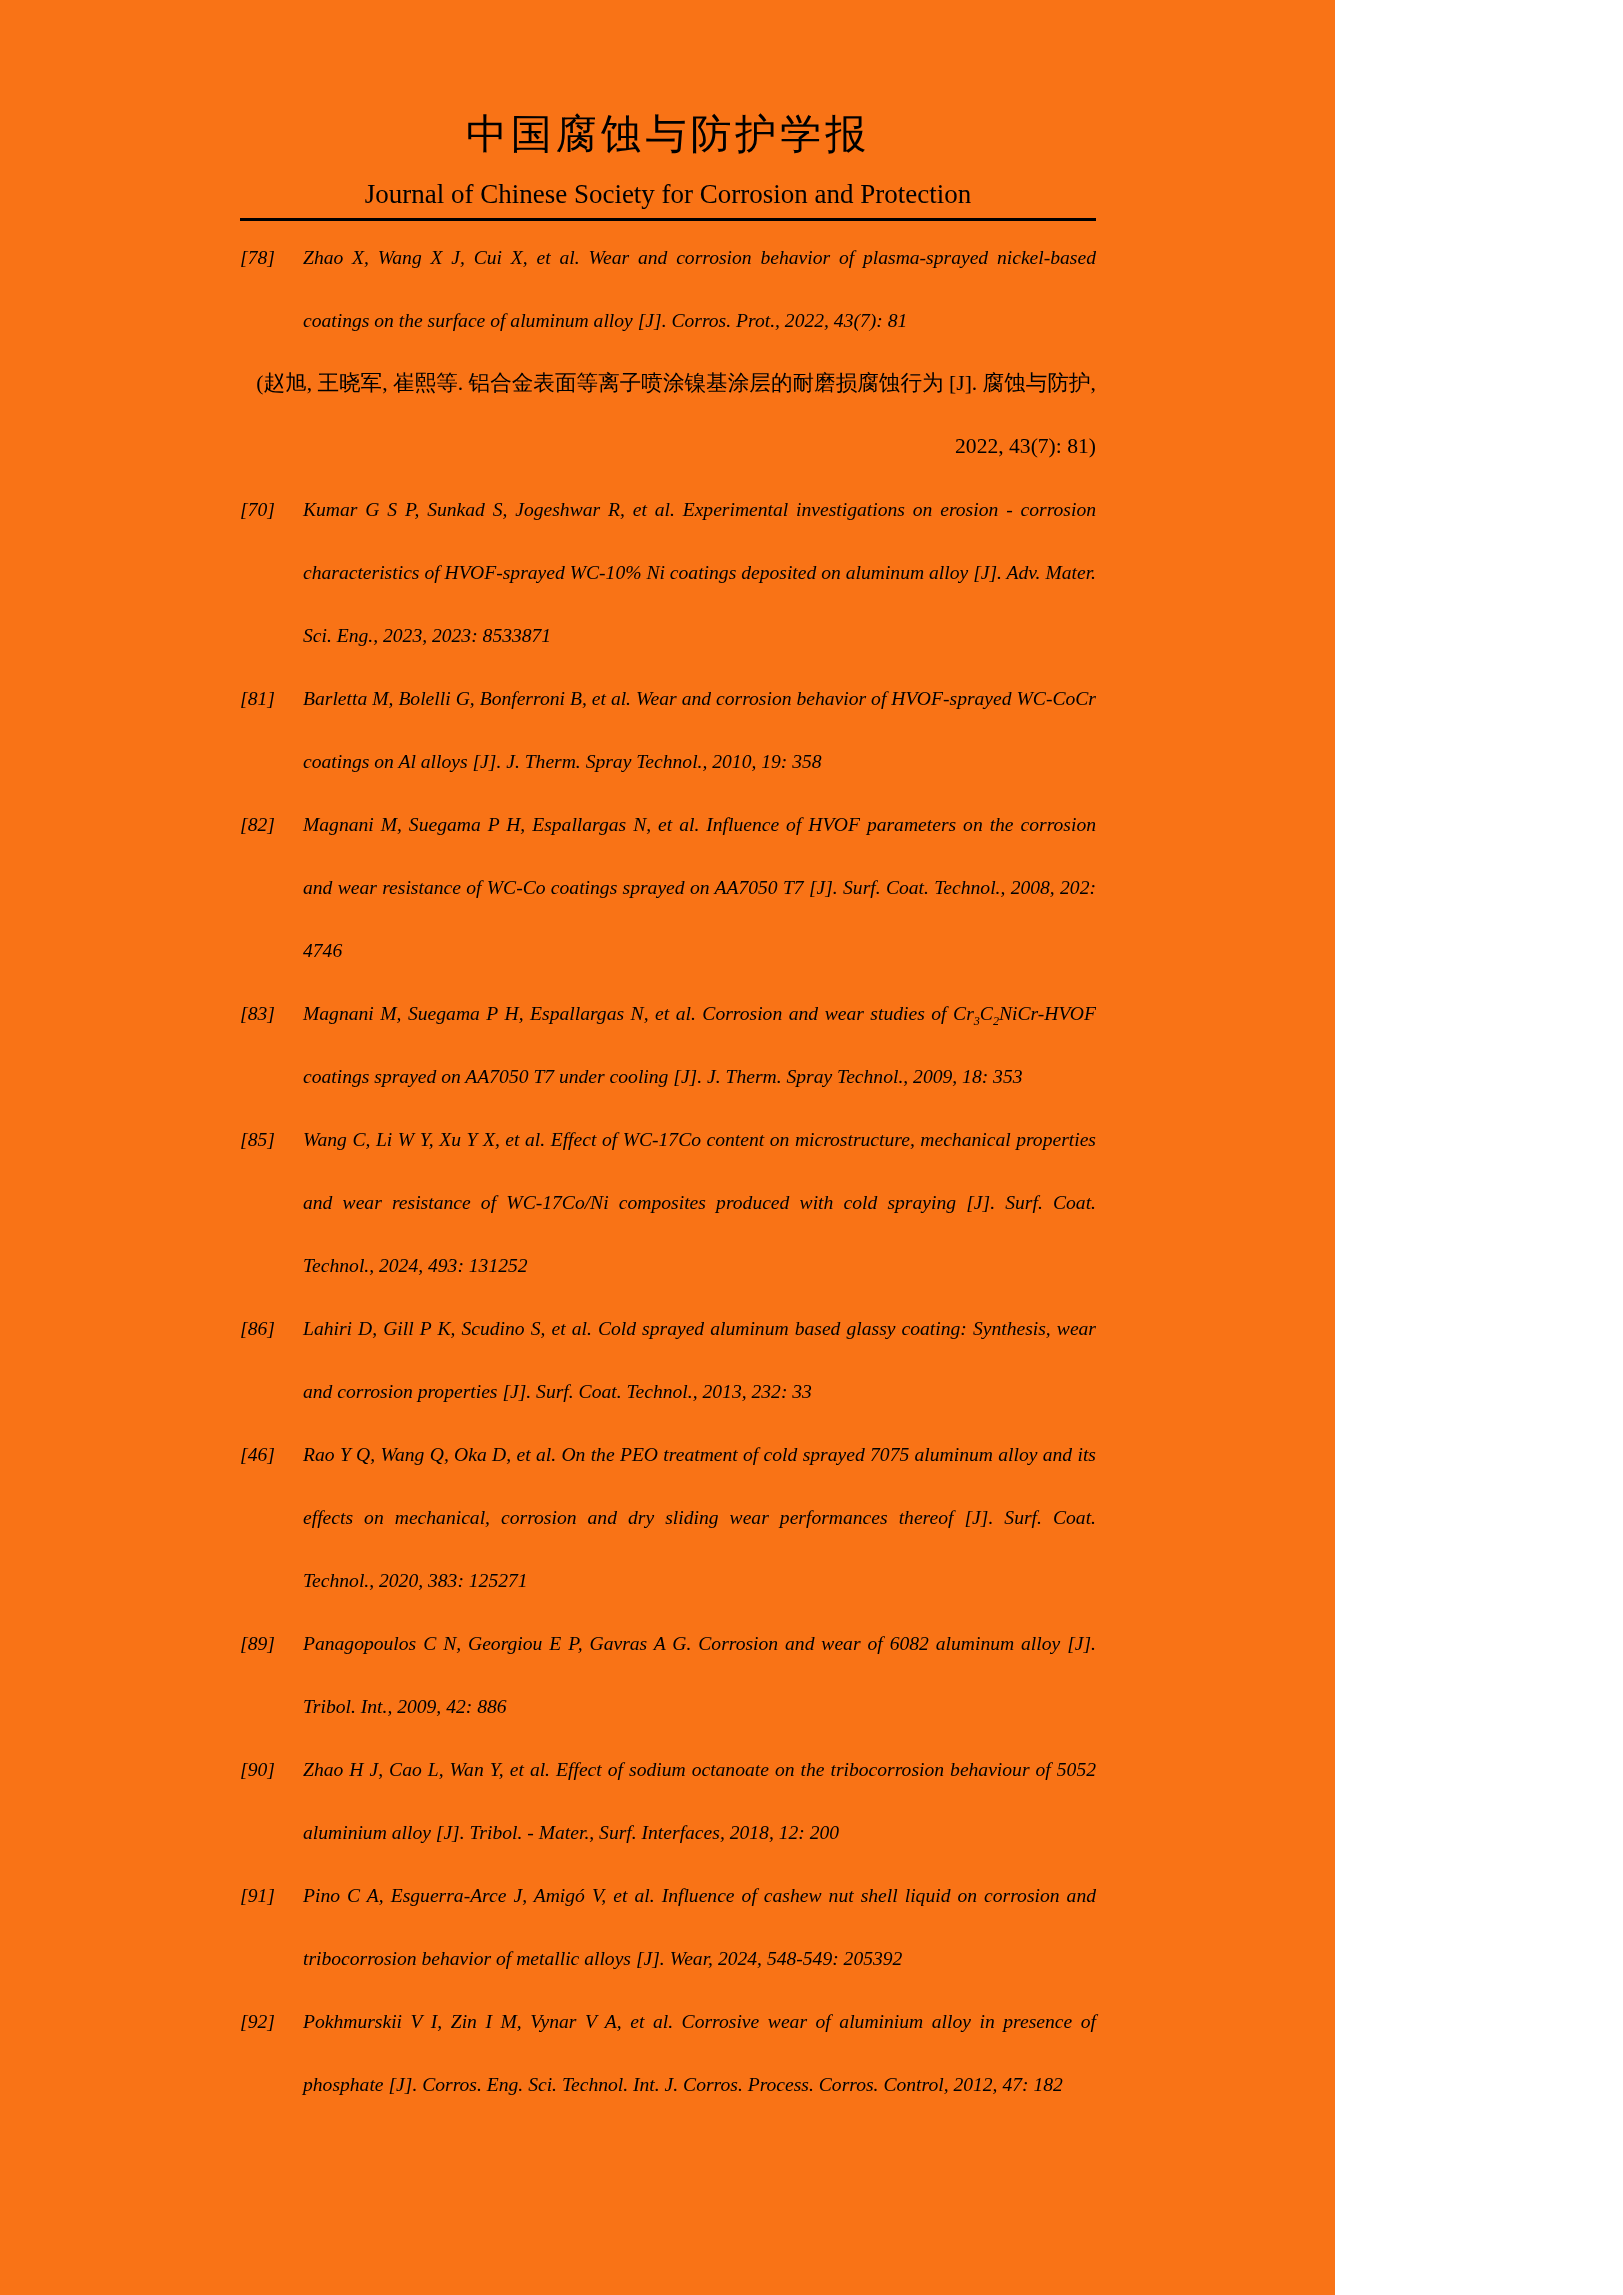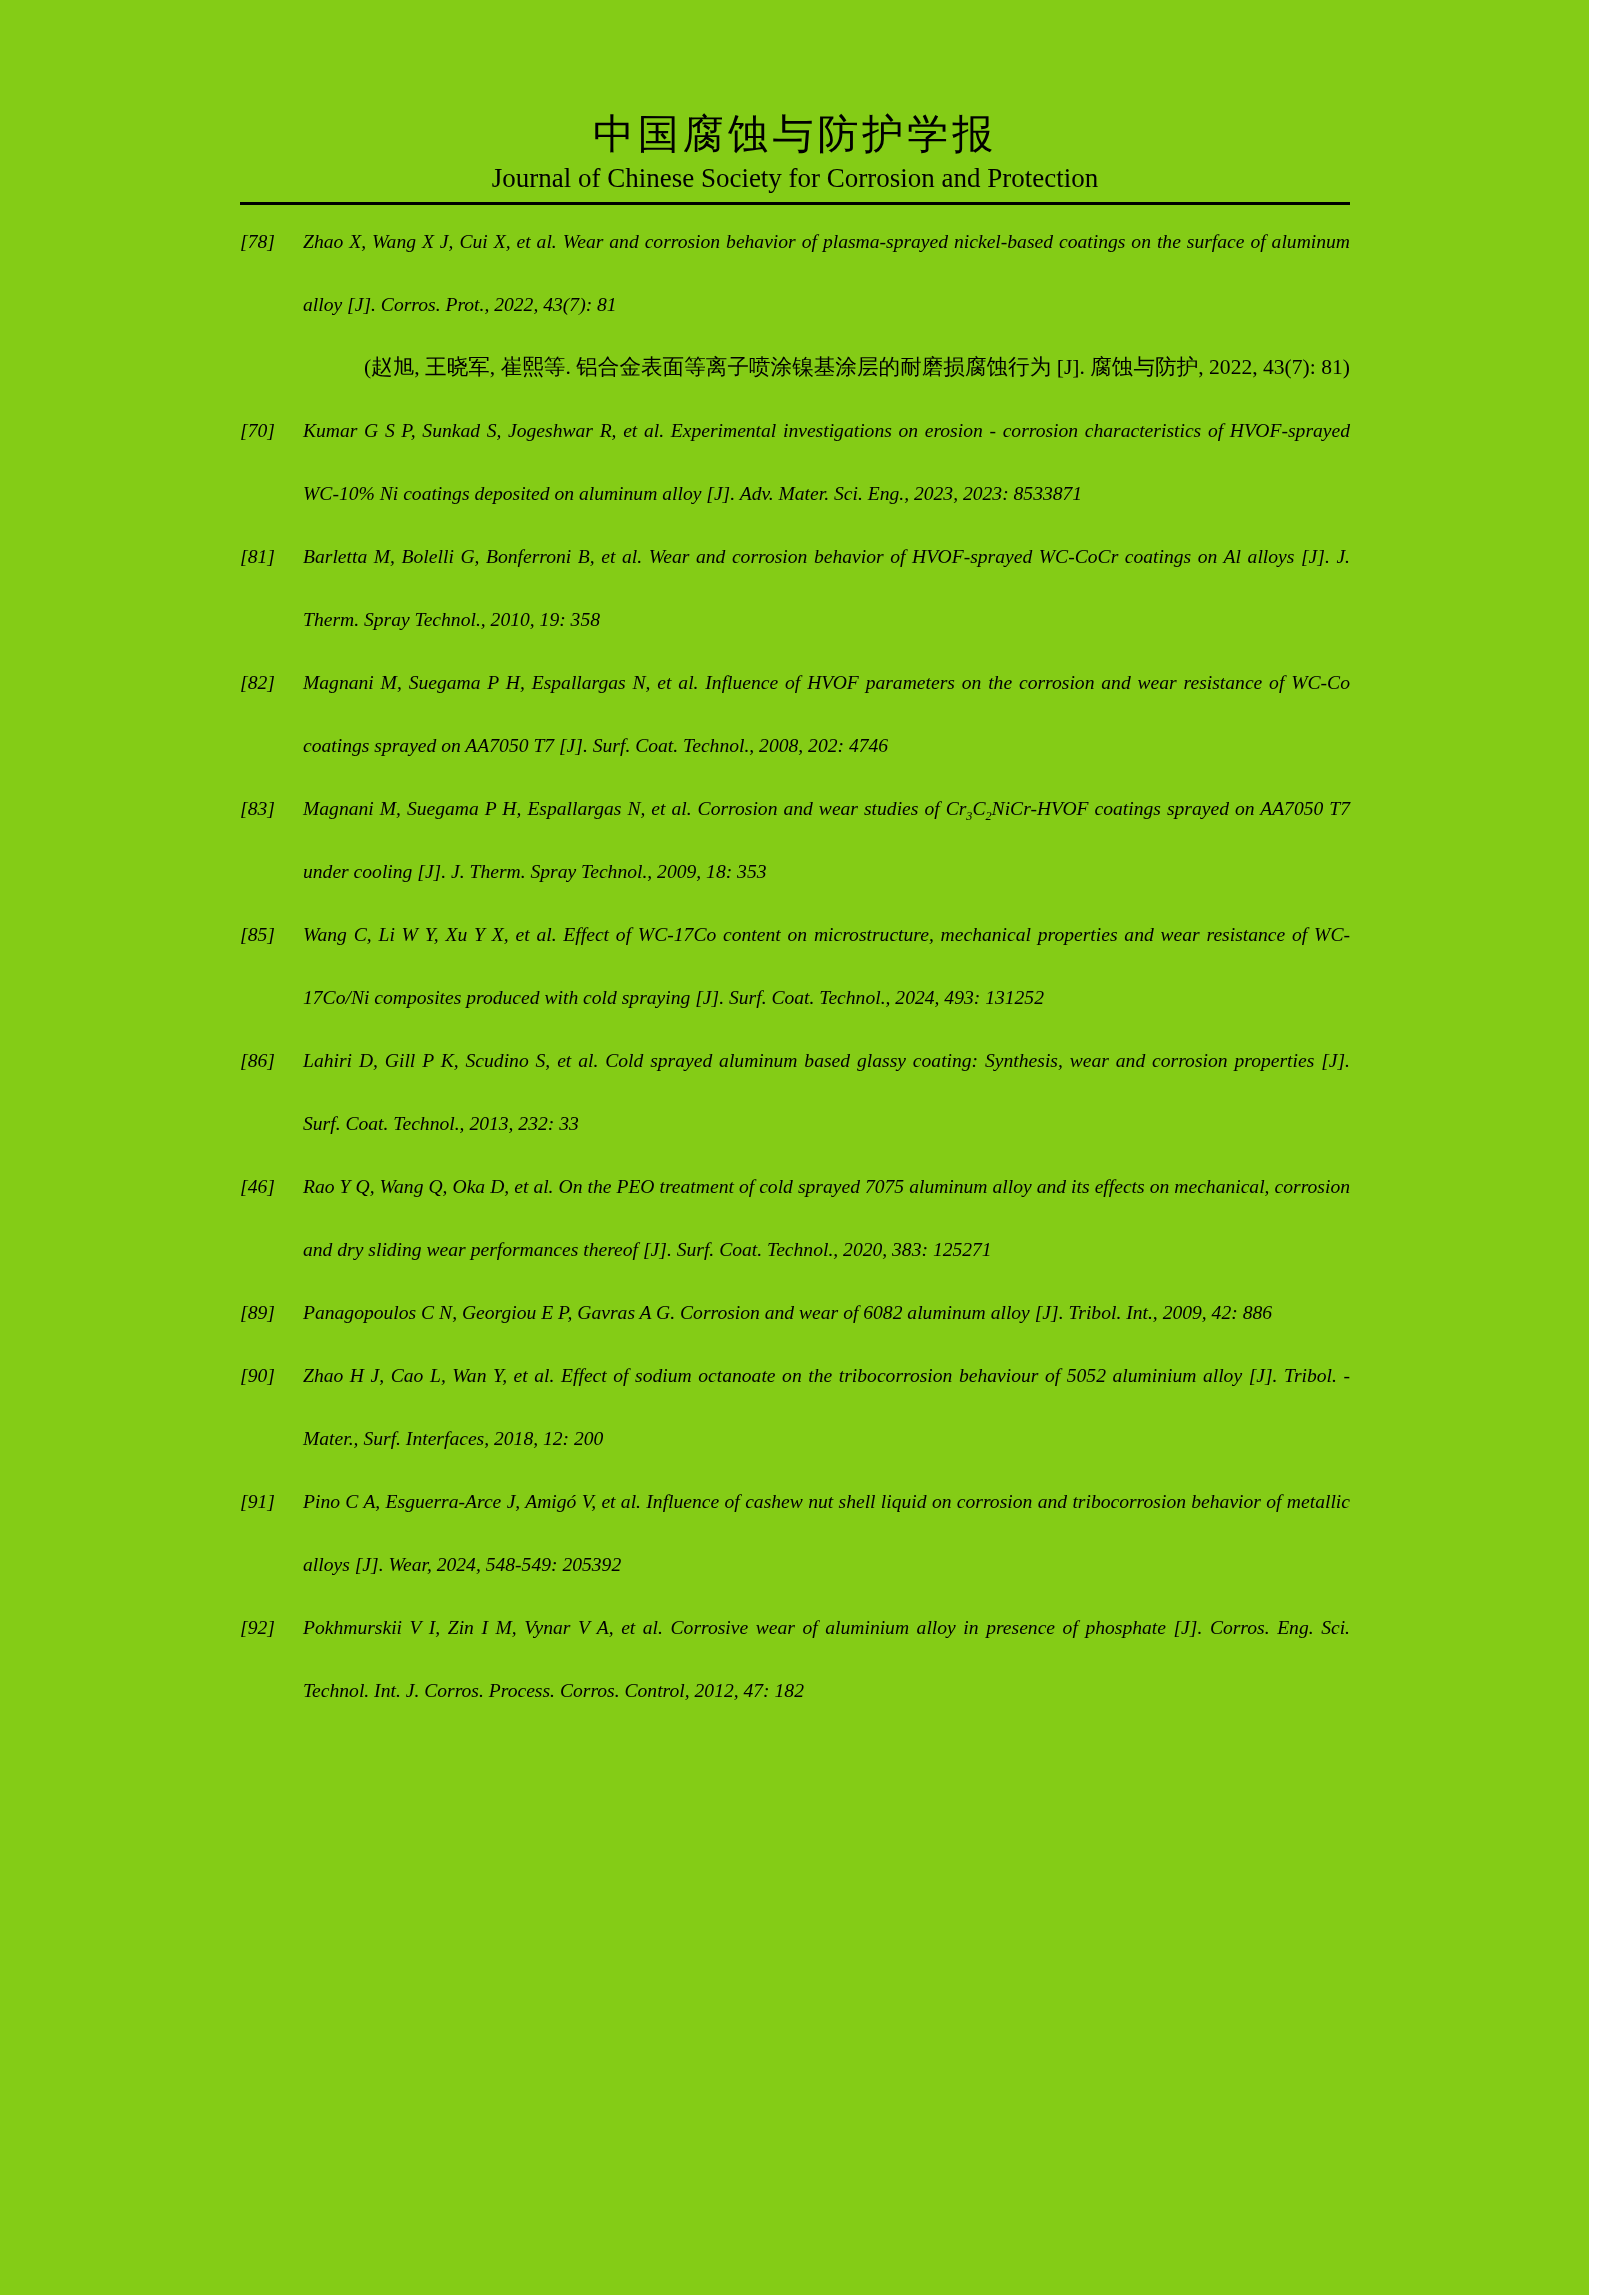--- a/index.html
+++ b/index.html
@@ -9,39 +9,39 @@
   }
   body {
     width: 1623px;
     height: 2295px;
     overflow: hidden;
     color: #000000;
     font-family: "Liberation Serif", "DejaVu Serif", serif;
   }
   .page {
     box-sizing: border-box;
-    width: 1589px;
+    width: 1335px;
     height: 2295px;
     padding: 0 239px 0 240px;
-    background: #84cc16;
+    background: #f97316;
   }
   
   .title-cn {
     padding-top: 111px;
     text-align: center;
     font-size: 41px;
     letter-spacing: 3.9px;
     line-height: 47px;
     white-space: nowrap;
   }
   .title-en {
     text-align: center;
     font-size: 27px;
     line-height: 34px;
-    margin-top: 3px;
+    margin-top: 19px;
     white-space: nowrap;
   }
   .rule {
     border: none;
     border-top: 3.3px solid #000000;
     margin: 6.5px 0 0 0;
   }
   
   .refs {
     margin-top: 5.2px;

